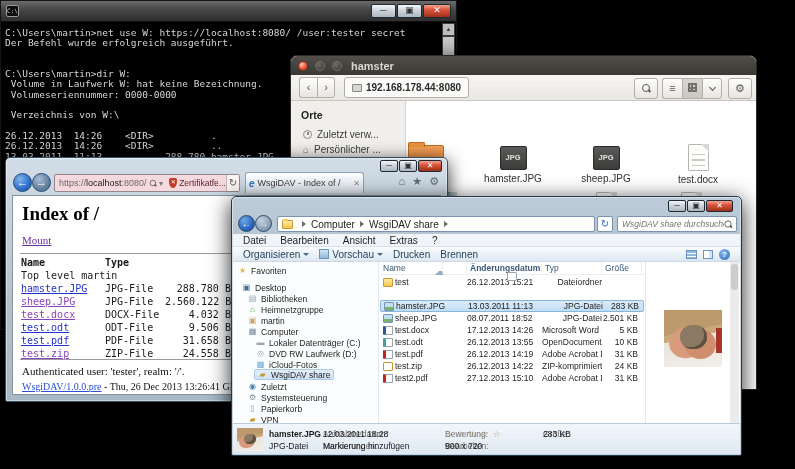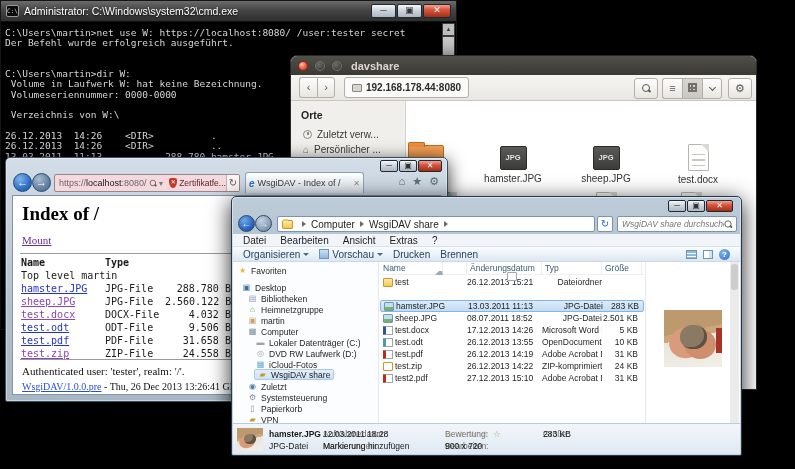--- a/index.html
+++ b/index.html
@@ -236,21 +236,20 @@
   .st-stars { color:#b8a468; letter-spacing:1px; }
 </style>
 </head>
 <body>
 
 <div class="stage">
 
   <section class="win cmd">
     <div class="cmd-title">
       <span class="cmd-ico"></span>
-      <span class="cmd-title-text">Administrator: C:\Windows\system32\cmd.exe</span>
       <span class="winbtns">
         <span class="wbtn">─</span>
         <span class="wbtn">▣</span>
         <span class="wbtn close">✕</span>
       </span>
     </div>
     <pre class="cmd-pre">C:\Users\martin&gt;net use W: https://localhost:8080/ /user:tester secret
 Der Befehl wurde erfolgreich ausgeführt.
 
 
@@ -267,21 +266,21 @@
       <span class="cmd-sbtn" style="top:1px;">▲</span>
       <span class="cmd-thumb"></span>
     </div>
   </section>
 
   <section class="win nautilus">
     <div class="n-title">
       <span class="n-circ n-close"></span>
       <span class="n-circ n-min"></span>
       <span class="n-circ n-max"></span>
-      <span class="n-title-text">davshare</span>
+      <span class="n-title-text">hamster</span>
     </div>
     <div class="n-toolbar">
       <span class="n-nav">
         <span class="n-btn">‹</span>
         <span class="n-btn">›</span>
       </span>
       <span class="n-address">
         <span class="n-pcico"></span>
         <span>192.168.178.44:8080</span>
       </span>
@@ -523,21 +522,21 @@
             <span>Papierkorb</span>
           </div>
         <div class="x-sitem" style="left:15px; top:152px;">
             <span class="si" style="color:#c9982c">▰</span>
             <span>VPN</span>
           </div>
       </div>
       <div class="x-list">
         <div class="x-colhdr">
           <span style="width:87px;">Name</span>
-          <span style="width:75px;">Änderungsdatum</span>
+          <span style="width:75px;font-weight:bold;">Änderungsdatum</span>
           <span style="width:60px;">Typ</span>
           <span style="width:40px;">Größe</span>
           <span class="x-sort"></span>
         </div>
         <div class="x-row" style="top:14px;">
           <span class="xc-ico">
               <i class="fi fi-folder"></i>
             </span>
           <span class="xc-name">test</span>
             <span class="xc-date">26.12.2013 15:21</span>

